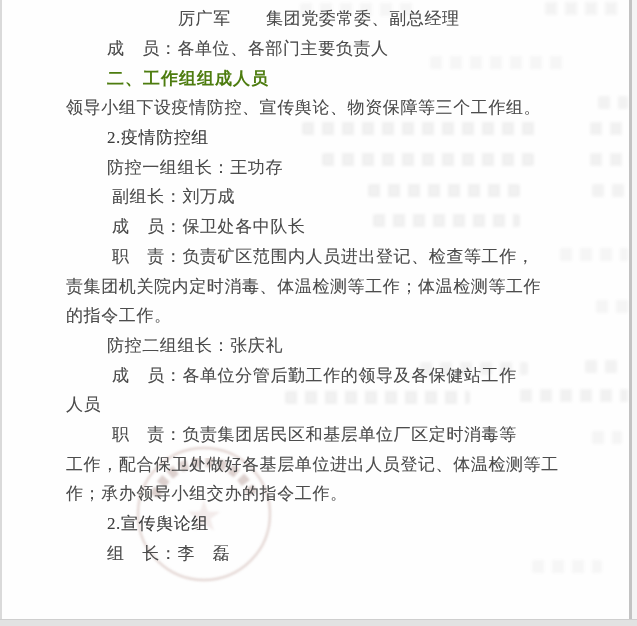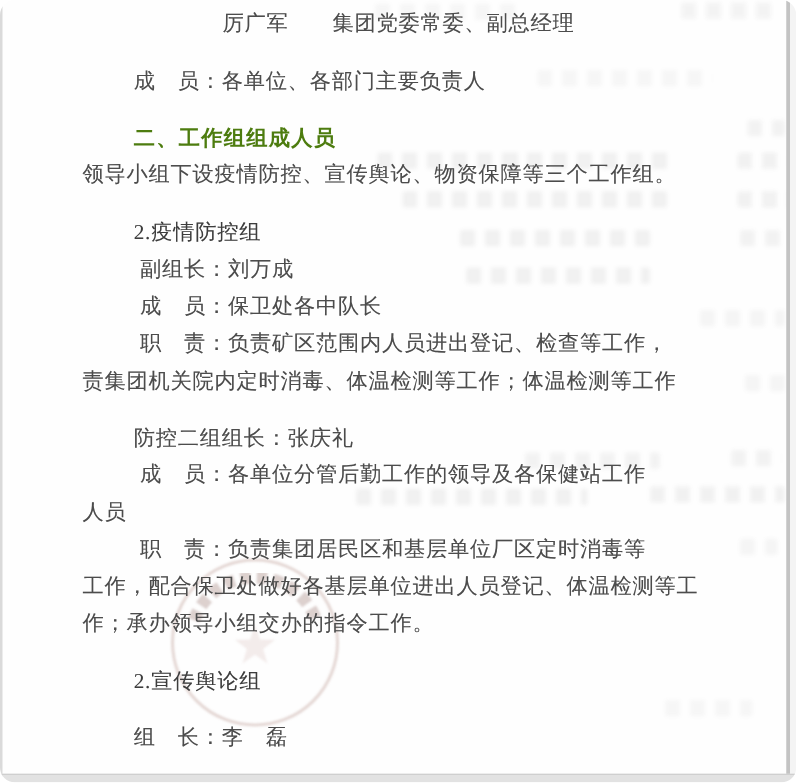--- a/index.html
+++ b/index.html
@@ -2,39 +2,38 @@
 <html><head>
 <meta charset="utf-8">
 <style>
   html,body{margin:0;padding:0;background:#ffffff;}
   .page{
     position:relative;
     width:637px;height:626px;
     background:#fefefe;
     overflow:hidden;
     font-family:"Liberation Serif","DejaVu Serif",serif;
-    border-radius:12px;
   }
   
   .edge-left{position:absolute;left:0;top:0;bottom:0;width:2px;background:#dadada;}
   .edge-right-line{position:absolute;left:629px;top:0;bottom:6px;width:3px;background:#c3c3c3;filter:blur(.4px);}
   .edge-right-margin{position:absolute;left:632px;top:0;bottom:0;width:5px;background:#f4f4f4;}
   .edge-bottom{position:absolute;left:0;right:0;bottom:0;height:6px;background:#e2e2e2;border-top:1px solid #cfcfcf;}
   
   .doc{position:absolute;left:66px;top:4px;right:10px;}
   .line{
     height:29.7px;display:flex;align-items:center;
     font-size:17px;letter-spacing:.6px;color:#4c4c4c;
     white-space:pre;text-shadow:0 0 .5px rgba(90,90,90,.35);
   }
   .st-heading{font-family:"Liberation Sans","DejaVu Sans",sans-serif;font-weight:700;color:#4d7c0f;letter-spacing:1px;text-shadow:none;}
   .st-subheading{color:#3d3d3d;}
   .ind-none{margin-left:0;}
   .ind-first{}
-  .ind-label{margin-left:41px;margin-top:16px;}
+  .ind-label{margin-left:41px;}
   .ind-sub{margin-left:46px;}
   .ind-name{margin-left:112px;}
   
   .bleed{
     position:absolute;height:13px;border-radius:2px;
     background:repeating-linear-gradient(90deg,rgba(100,100,100,.15) 0 12px,rgba(0,0,0,0) 12px 20px);
     filter:blur(1.6px);opacity:.55;
   }
   
   .stamp{position:absolute;left:134px;top:444px;width:140px;height:140px;pointer-events:none;}
@@ -76,24 +75,26 @@
 
     <polygon points="70,56 74,67.5 86.2,67.7 76.5,75.1 80,86.8 70,79.8 60,86.8 63.5,75.1 53.8,67.7 66,67.5" fill="rgba(185,145,138,0.16)" filter="url(#sblur)"></polygon>
   </svg>
 
   <div class="doc">
       <div class="line ind-name st-body">厉广军　　集团党委常委、副总经理</div>
       <div class="line ind-label st-body">成　员：各单位、各部门主要负责人</div>
       <div class="line ind-label st-heading">二、工作组组成人员</div>
       <div class="line ind-first st-body">领导小组下设疫情防控、宣传舆论、物资保障等三个工作组。</div>
       <div class="line ind-label st-subheading">2.疫情防控组</div>
+      <div class="line ind-label st-body">防控一组组长：王功存</div>
       <div class="line ind-sub st-body">副组长：刘万成</div>
       <div class="line ind-sub st-body">成　员：保卫处各中队长</div>
       <div class="line ind-sub st-body">职　责：负责矿区范围内人员进出登记、检查等工作，</div>
       <div class="line ind-none st-body">责集团机关院内定时消毒、体温检测等工作；体温检测等工作</div>
+      <div class="line ind-none st-body">的指令工作。</div>
       <div class="line ind-label st-body">防控二组组长：张庆礼</div>
       <div class="line ind-sub st-body">成　员：各单位分管后勤工作的领导及各保健站工作</div>
       <div class="line ind-none st-body">人员</div>
       <div class="line ind-sub st-body">职　责：负责集团居民区和基层单位厂区定时消毒等</div>
       <div class="line ind-none st-body">工作，配合保卫处做好各基层单位进出人员登记、体温检测等工</div>
       <div class="line ind-none st-body">作；承办领导小组交办的指令工作。</div>
       <div class="line ind-label st-subheading">2.宣传舆论组</div>
       <div class="line ind-label st-body">组　长：李　磊</div>
     </div>
 

